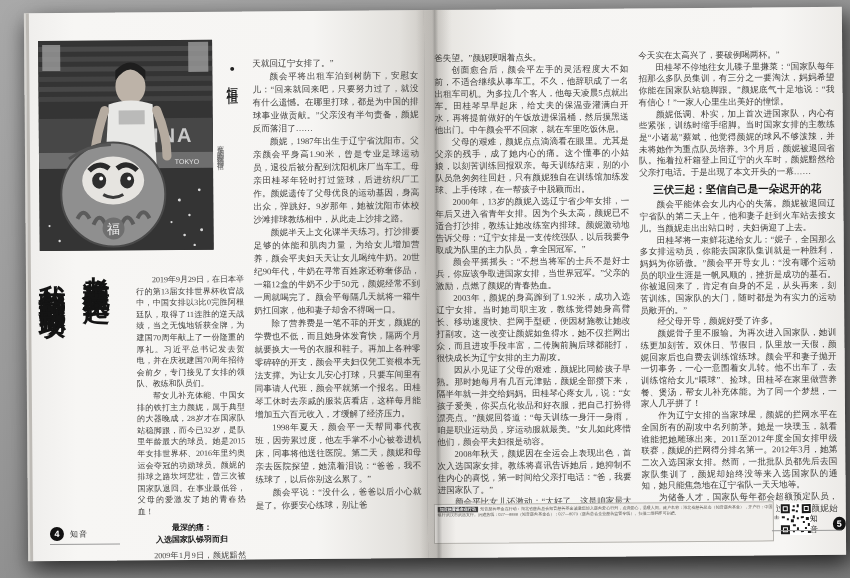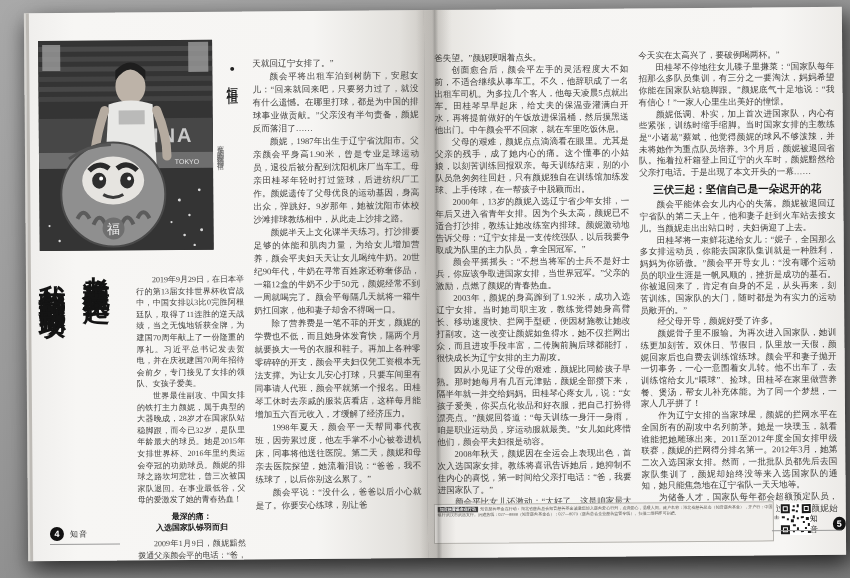--- a/index.html
+++ b/index.html
@@ -162,22 +162,22 @@
     </div>
 
     <div class="photo-caption">赛场上的颜妮沉稳自信</div>
 
     <div class="headline headline-first">老将颜妮三伏三起：</div>
     <div class="headline headline-second">我的父母我的最强助攻</div>
 
     <div class="author"><span class="dot">●</span><span>恒恒</span></div>
 
     <div class="textcol col-intro">
-        <p>2019年9月29日，在日本举行的第13届女排世界杯收官战中，中国女排以3比0完胜阿根廷队，取得了11连胜的逆天战绩，当之无愧地斩获金牌，为建国70周年献上了一份隆重的厚礼。习近平总书记发去贺电，并在庆祝建国70周年招待会前夕，专门接见了女排的领队、女孩子爱美。</p>
-        <p>世界最佳副攻、中国女排的铁打主力颜妮，属于典型的大器晚成，28岁才在国家队站稳脚跟，而今已32岁，是队里年龄最大的球员。她是2015年女排世界杯、2016年里约奥运会夺冠的功勋球员。颜妮的排球之路坎坷悲壮，曾三次被国家队退回。在事业最低谷，父母的爱激发了她的青春热血！</p>
+        <p>2019年9月29日，在日本举行的第13届女排世界杯收官战中，中国女排以3比0完胜阿根廷队，取得了11连胜的逆天战绩，当之无愧地斩获金牌，为建国70周年献上了一份隆重的厚礼。习近平总书记发去贺电，并在庆祝建国70周年招待会前夕，专门接见了女排的领队、教练和队员们。</p>
+        <p>帮女儿补充体能、中国女排的铁打主力颜妮，属于典型的大器晚成，28岁才在国家队站稳脚跟，而今已32岁，是队里年龄最大的球员。她是2015年女排世界杯、2016年里约奥运会夺冠的功勋球员。颜妮的排球之路坎坷悲壮，曾三次被国家队退回。在事业最低谷，父母的爱激发了她的青春热血！</p>
         <p class="para-heading">最深的痛：
 入选国家队铩羽而归</p>
         <p>2009年1月9日，颜妮黯然拨通父亲颜会平的电话：“爸，我让你和妈妈失望了，没能在国家队留下来，明</p>
       </div>
     <div class="textcol col-l2">
         <p class="noindent">天就回辽宁女排了。”</p>
         <p>颜会平将出租车泊到树荫下，安慰女儿：“回来就回来吧，只要努力过了，就没有什么遗憾。在哪里打球，都是为中国的排球事业做贡献。”父亲没有半句责备，颜妮反而落泪了……</p>
         <p>颜妮，1987年出生于辽宁省沈阳市。父亲颜会平身高1.90米，曾是专业足球运动员，退役后被分配到沈阳机床厂当车工。母亲田桂琴年轻时打过篮球，后进纺织厂工作。颜妮遗传了父母优良的运动基因，身高出众，弹跳好。9岁那年，她被沈阳市体校沙滩排球教练相中，从此走上沙排之路。</p>
         <p>颜妮半天上文化课半天练习。打沙排要足够的体能和肌肉力量，为给女儿增加营养，颜会平夫妇天天让女儿喝纯牛奶。20世纪90年代，牛奶在寻常百姓家还称奢侈品，一箱12盒的牛奶不少于50元，颜妮经常不到一周就喝完了。颜会平每隔几天就将一箱牛奶扛回家，他和妻子却舍不得喝一口。</p>
         <p>除了营养费是一笔不菲的开支，颜妮的学费也不低，而且她身体发育快，隔两个月就要换大一号的衣服和鞋子。再加上各种零零碎碎的开支，颜会平夫妇仅凭工资根本无法支撑。为让女儿安心打球，只要车间里有同事请人代班，颜会平就第一个报名。田桂琴工休时去亲戚的服装店看店，这样每月能增加五六百元收入，才缓解了经济压力。</p>

